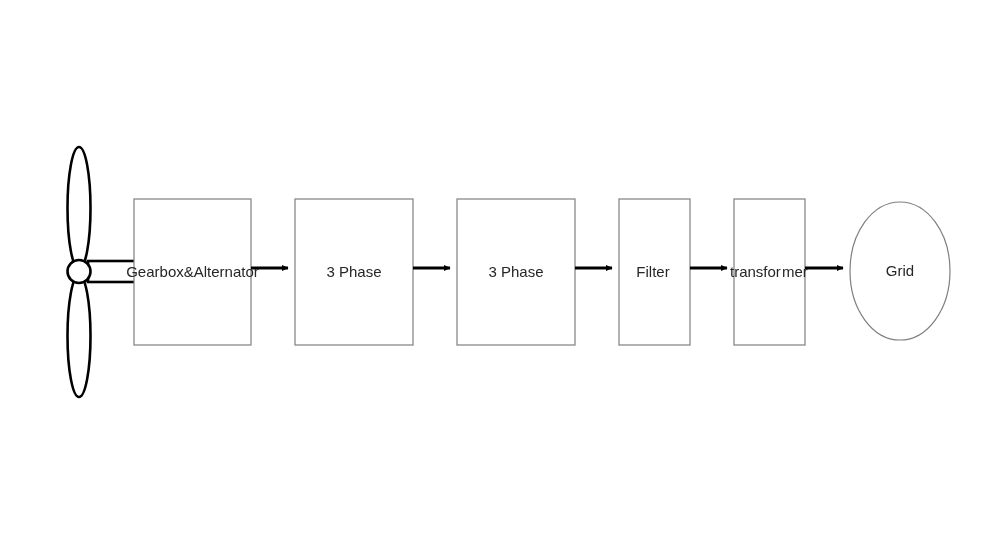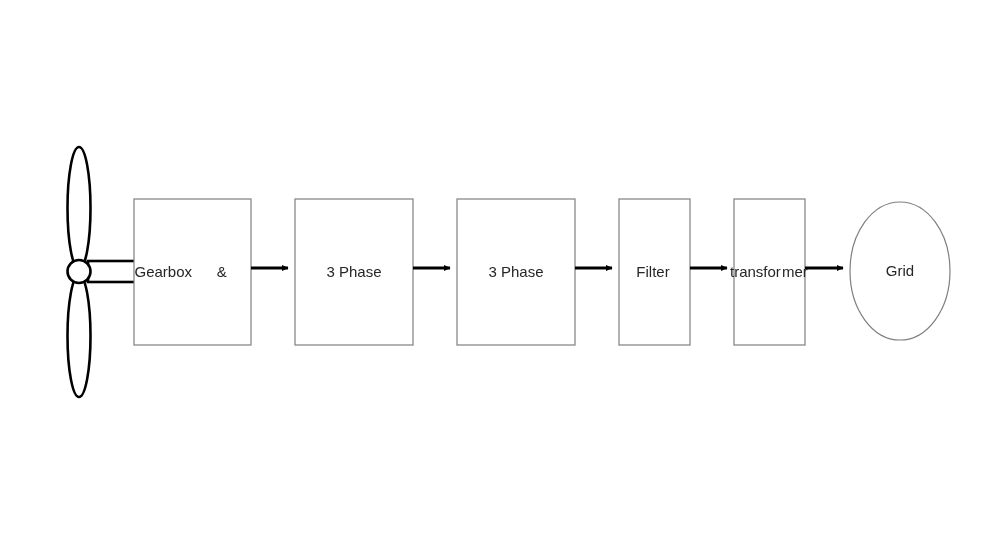--- a/index.html
+++ b/index.html
@@ -91,20 +91,21 @@
     <line x1="575" y1="268" x2="612" y2="268" stroke="#000000" stroke-width="3" marker-end="url(#arrowhead)"></line>
 
     <line x1="690" y1="268" x2="727" y2="268" stroke="#000000" stroke-width="3" marker-end="url(#arrowhead)"></line>
 
     <line x1="805" y1="268" x2="843" y2="268" stroke="#000000" stroke-width="3" marker-end="url(#arrowhead)"></line>
   </svg>
 
   <div class="block-label multi gearbox-label" style="left:134px; top:199px; width:117px; height:146px;">
     <span class="label-line">Gearbox</span>
     <span class="label-line">&amp;</span>
+    <span class="label-line">Alternator</span>
   </div>
 
   <div class="block-label multi phase-label" style="left:295px; top:199px; width:118px; height:146px;">
     <span class="label-line">3 Phase</span>
   </div>
 
   <div class="block-label multi phase-label" style="left:457px; top:199px; width:118px; height:146px;">
     <span class="label-line">3 Phase</span>
   </div>
 

